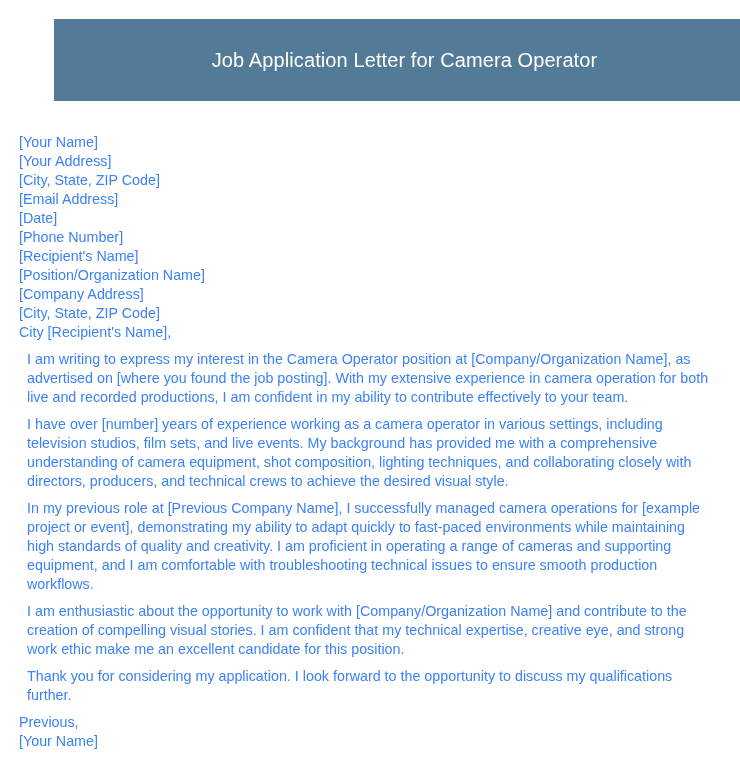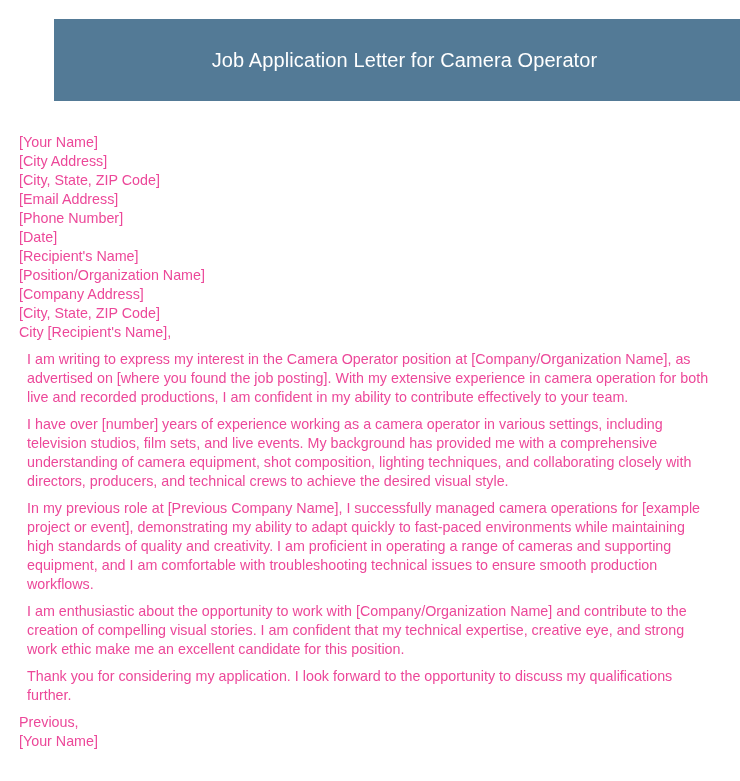--- a/index.html
+++ b/index.html
@@ -41,21 +41,21 @@
     letter-spacing: 0.1px;
     text-align: center;
     margin: 0;
     line-height: 1.2;
   }
   .letter-body {
     position: absolute;
     left: 19px;
     top: 133px;
     width: 701px;
-    color: #ec4899;
+    color: #3b82f6;
     font-size: 14.3px;
     line-height: 19px;
     font-family: "Liberation Sans", sans-serif;
   }
   .line {
     margin: 0;
     padding: 0;
     white-space: normal;
     text-align: left;
   }
@@ -70,25 +70,25 @@
 
 <div class="page">
 
   <div class="header-bar">
     <h1 class="header-title">Job Application Letter for Camera Operator</h1>
   </div>
 
   <div class="letter-body">
 
     <div class="line">[Your Name]</div>
-    <div class="line">[City Address]</div>
+    <div class="line">[Your Address]</div>
     <div class="line">[City, State, ZIP Code]</div>
     <div class="line">[Email Address]</div>
+    <div class="line">[Date]</div>
     <div class="line">[Phone Number]</div>
-    <div class="line">[Date]</div>
 
     <div class="line">[Recipient's Name]</div>
     <div class="line">[Position/Organization Name]</div>
     <div class="line">[Company Address]</div>
     <div class="line">[City, State, ZIP Code]</div>
 
     <div class="line">City [Recipient's Name],</div>
 
     <p class="para">I am writing to express my interest in the Camera Operator position at [Company/Organization Name], as advertised on [where you found the job posting]. With my extensive experience in camera operation for both live and recorded productions, I am confident in my ability to contribute effectively to your team.</p>
     <p class="para">I have over [number] years of experience working as a camera operator in various settings, including television studios, film sets, and live events. My background has provided me with a comprehensive understanding of camera equipment, shot composition, lighting techniques, and collaborating closely with directors, producers, and technical crews to achieve the desired visual style.</p>

